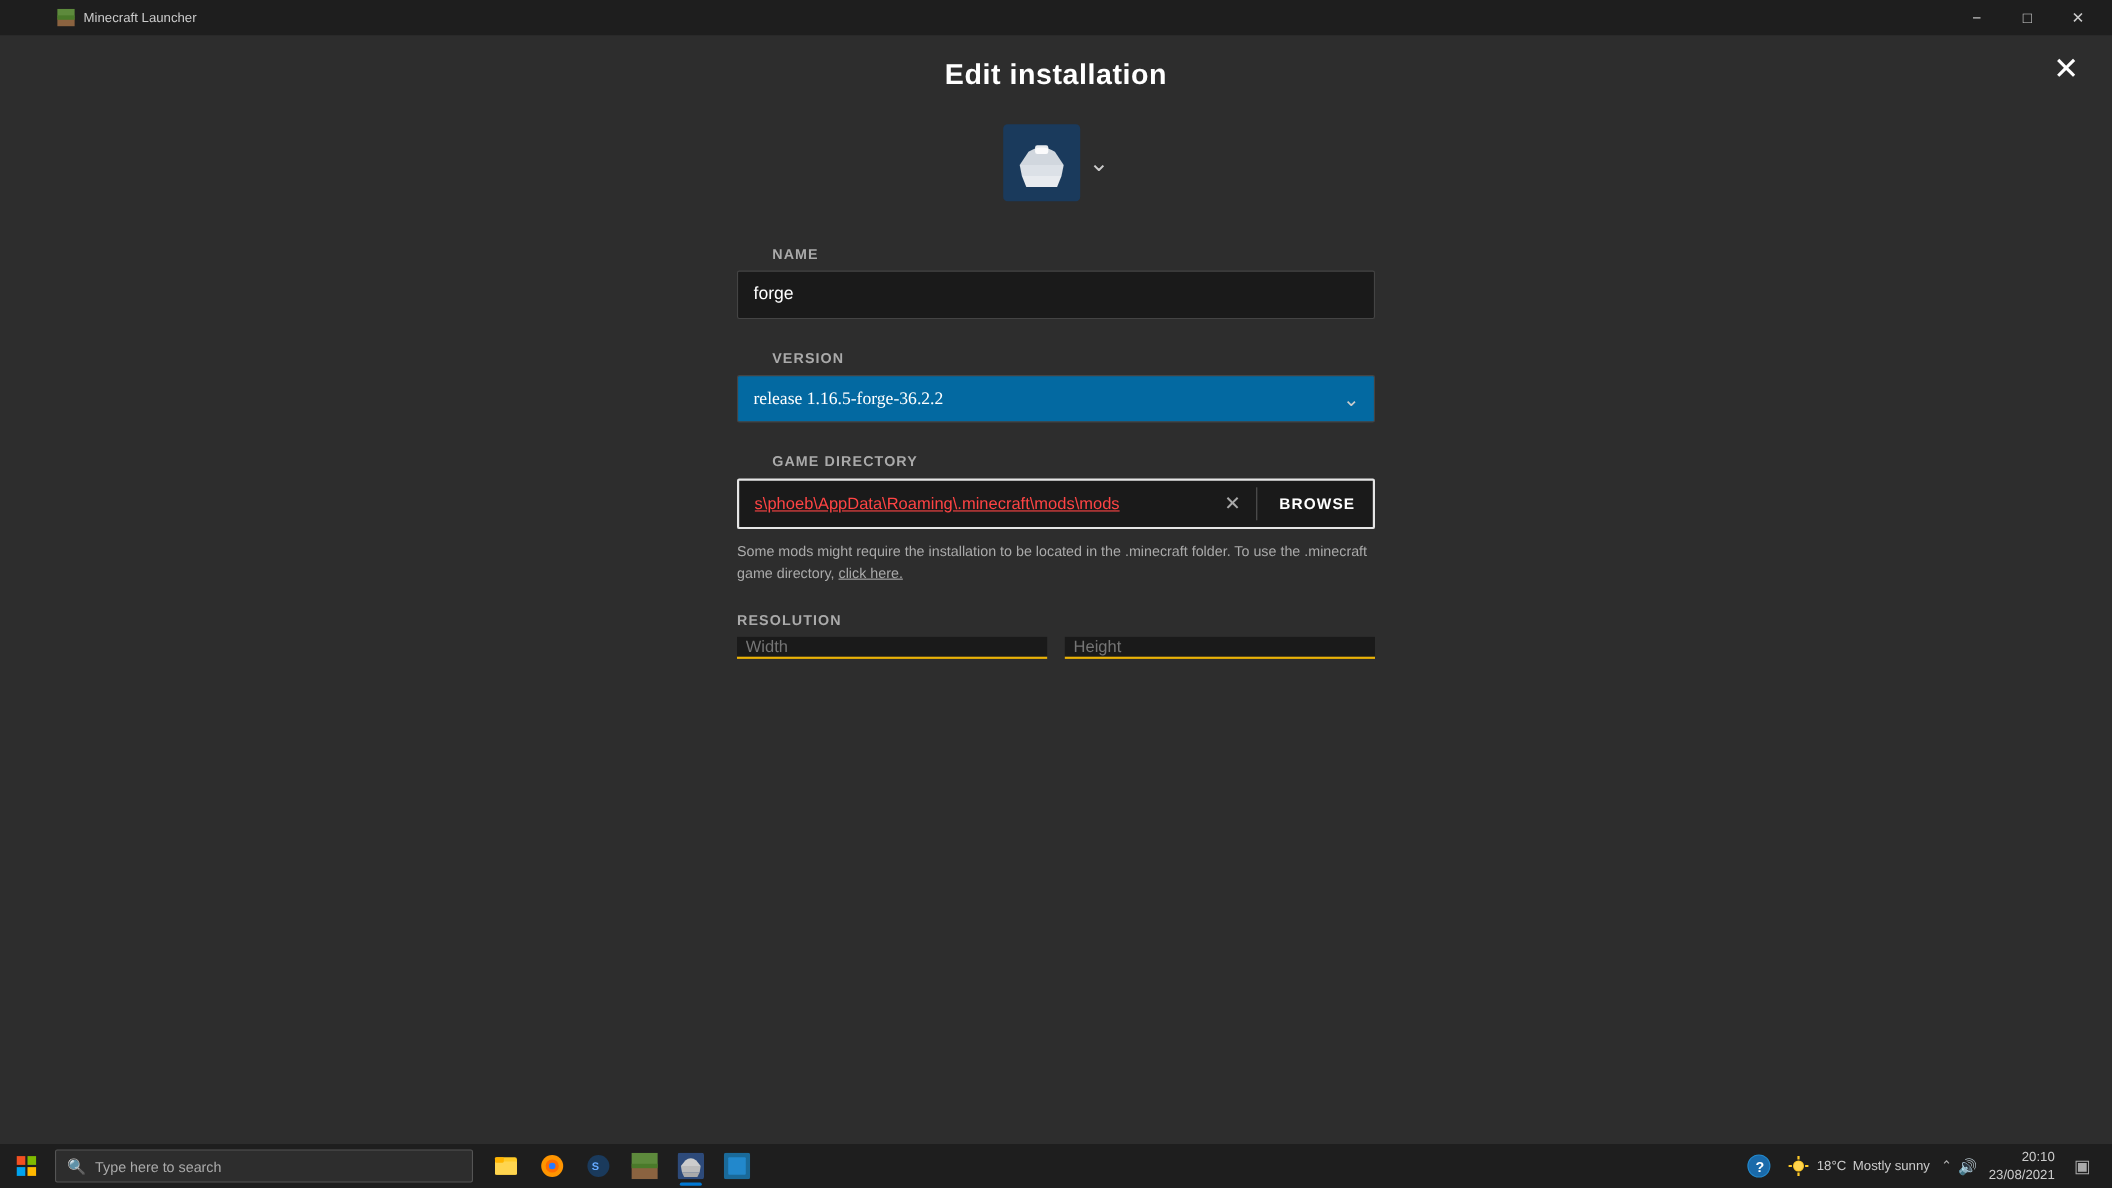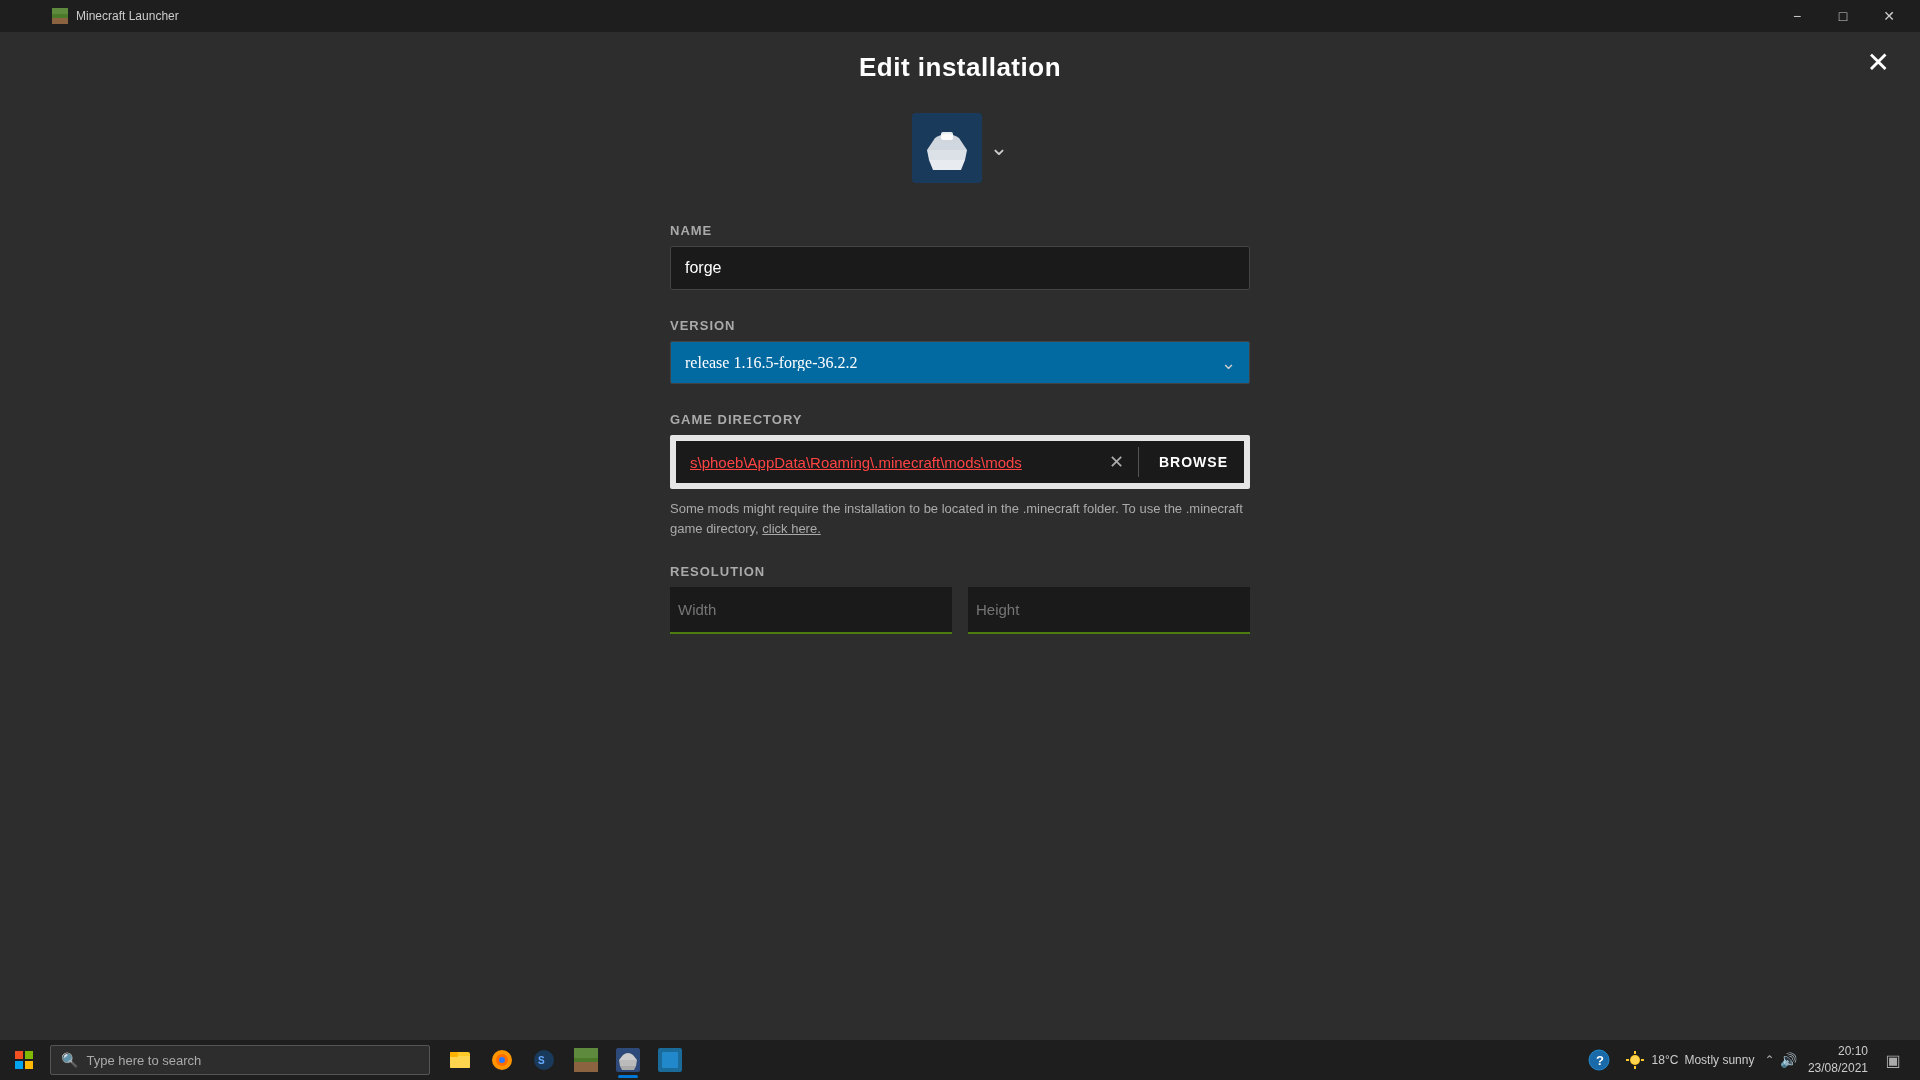--- a/index.html
+++ b/index.html
@@ -136,20 +136,21 @@
     }
 
     .field-label {
       color: #aaaaaa;
       font-size: 13px;
       font-weight: 600;
       letter-spacing: 1px;
       margin-bottom: 8px;
       margin-top: 10px;
       text-transform: uppercase;
+      margin-left: 32px;
     }
 
     .text-input {
       width: 100%;
       background: #1a1a1a;
       border: 1px solid #444;
       border-radius: 2px;
       color: #ffffff;
       font-size: 16px;
       padding: 12px 14px;
@@ -184,21 +185,21 @@
       font-size: 18px;
       pointer-events: none;
     }
 
     
     .dir-wrapper {
       width: 100%;
       display: flex;
       align-items: center;
       background: #1a1a1a;
-      border: 6px solid #e5e5e5;
+      border: 2px solid #e5e5e5;
       border-radius: 2px;
       margin-bottom: 10px;
       overflow: hidden;
     }
     .dir-input {
       flex: 1;
       background: transparent;
       border: none;
       color: #ff4444;
       font-size: 15px;
@@ -257,24 +258,24 @@
       text-transform: uppercase;
       margin-top: 6px;
     }
     .resolution-inputs {
       display: flex;
       gap: 16px;
       margin-top: 8px;
     }
     .resolution-input {
       flex: 1;
-      height: 47px;
+      height: 20px;
       background: #1a1a1a;
       border: none;
-      border-bottom: 2px solid #4d7c0f;
+      border-bottom: 2px solid #eab308;
       color: #fde047;
       font-size: 15px;
       padding: 0 8px;
       outline: none;
     }
 
     
     .dialog-footer {
       position: absolute;
       bottom: 80px;

